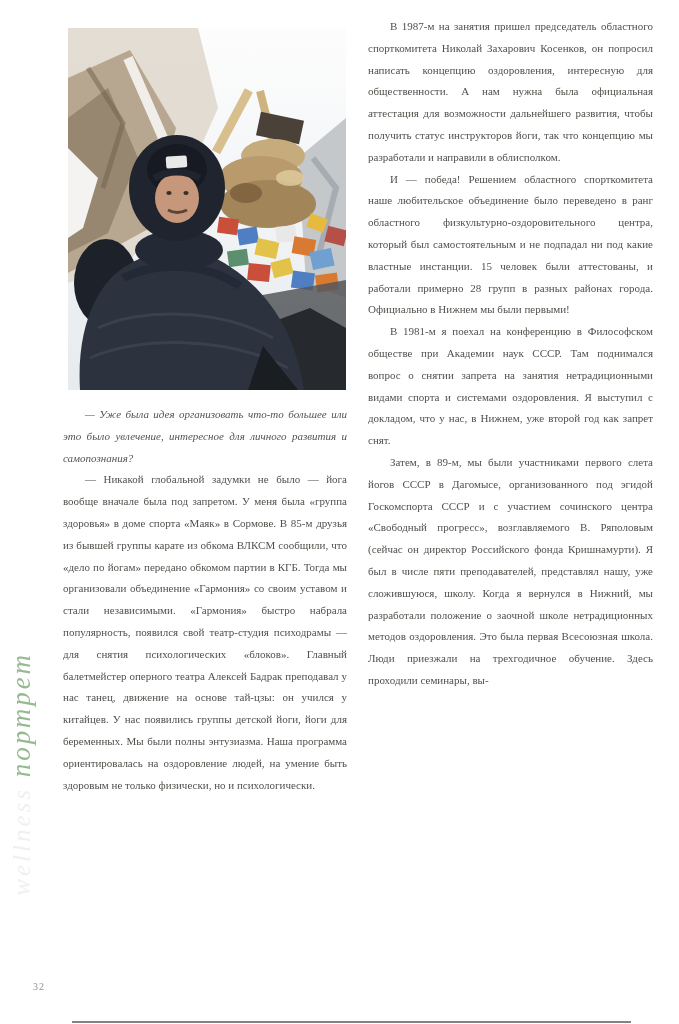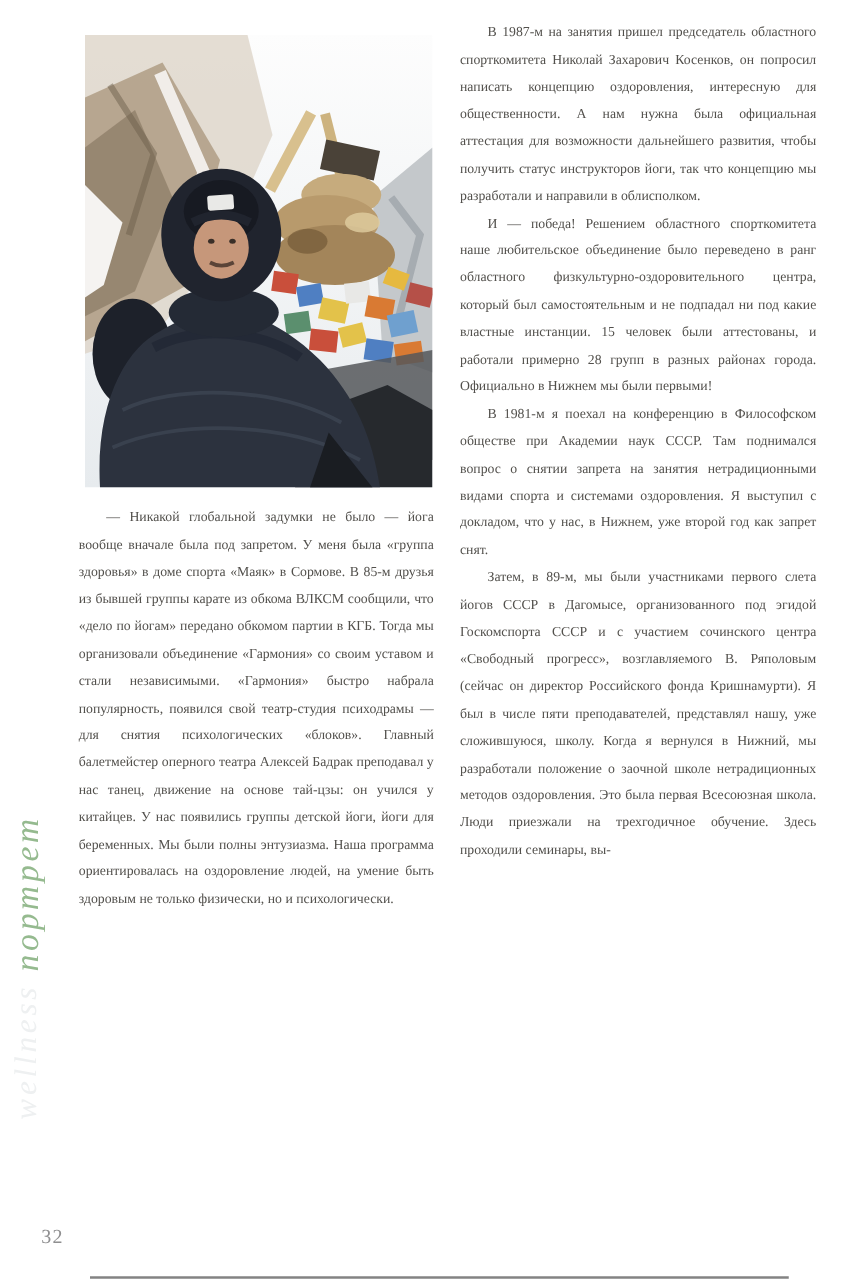--- a/index.html
+++ b/index.html
@@ -51,21 +51,21 @@
     position:relative;
     width:278px;height:362px;
     margin:0 0 14px 5px;
     top:28px;
     margin-bottom:42px;
   }
   .photo svg{display:block;}
   .page-number{
     position:absolute;
     left:33px;top:981px;
-    font-size:16px;
+    font-size:10px;
     color:#8f8f90;
     letter-spacing:1px;
   }
   .page-edge-line{
     position:absolute;
     left:72px;right:48px;bottom:1px;
     height:2px;
     background:#5a5a5a;
     opacity:.75;
   }
@@ -147,20 +147,21 @@
           <ellipse cx="109" cy="170" rx="22" ry="25" fill="#c6977a"></ellipse>
           <ellipse cx="101" cy="165" rx="2.6" ry="2" fill="#3a2f28"></ellipse>
           <ellipse cx="118" cy="165" rx="2.6" ry="2" fill="#3a2f28"></ellipse>
           <path d="M100,182 Q109,187 119,182" stroke="#5a4438" stroke-width="3" fill="none"></path>
           <path d="M86,150 Q109,138 132,150" stroke="#20242e" stroke-width="7" fill="none"></path>
           <path d="M195,318 L230,362 L180,362 Z" fill="#1a1d22"></path>
         </g>
       </svg>
     </div>
 
+    <p class="question">— Уже была идея организовать что-то большее или это было увлечение, интересное для личного развития и самопознания?</p>
     <p>— Никакой глобальной задумки не было — йога вообще вначале была под запретом. У меня была «группа здоровья» в доме спорта «Маяк» в Сормове. В 85-м друзья из бывшей группы карате из обкома ВЛКСМ сообщили, что «дело по йогам» передано обкомом партии в КГБ. Тогда мы организовали объединение «Гармония» со своим уставом и стали независимыми. «Гармония» быстро набрала популярность, появился свой театр-студия психодрамы — для снятия психологических «блоков». Главный балетмейстер оперного театра Алексей Бадрак преподавал у нас танец, движение на основе тай-цзы: он учился у китайцев. У нас появились группы детской йоги, йоги для беременных. Мы были полны энтузиазма. Наша программа ориентировалась на оздоровление людей, на умение быть здоровым не только физически, но и психологически.</p>
   </div>
 
   <div class="col col-right">
     <p>В 1987-м на занятия пришел председатель областного спорткомитета Николай Захарович Косенков, он попросил написать концепцию оздоровления, интересную для общественности. А нам нужна была официальная аттестация для возможности дальнейшего развития, чтобы получить статус инструкторов йоги, так что концепцию мы разработали и направили в облисполком.</p>
     <p>И — победа! Решением областного спорткомитета наше любительское объединение было переведено в ранг областного физкультурно-оздоровительного центра, который был самостоятельным и не подпадал ни под какие властные инстанции. 15 человек были аттестованы, и работали примерно 28 групп в разных районах города. Официально в Нижнем мы были первыми!</p>
     <p>В 1981-м я поехал на конференцию в Философском обществе при Академии наук СССР. Там поднимался вопрос о снятии запрета на занятия нетрадиционными видами спорта и системами оздоровления. Я выступил с докладом, что у нас, в Нижнем, уже второй год как запрет снят.</p>
     <p>Затем, в 89-м, мы были участниками первого слета йогов СССР в Дагомысе, организованного под эгидой Госкомспорта СССР и с участием сочинского центра «Свободный прогресс», возглавляемого В. Ряполовым (сейчас он директор Российского фонда Кришнамурти). Я был в числе пяти преподавателей, представлял нашу, уже сложившуюся, школу. Когда я вернулся в Нижний, мы разработали положение о заочной школе нетрадиционных методов оздоровления. Это была первая Всесоюзная школа. Люди приезжали на трехгодичное обучение. Здесь проходили семинары, вы-</p>
   </div>
 

